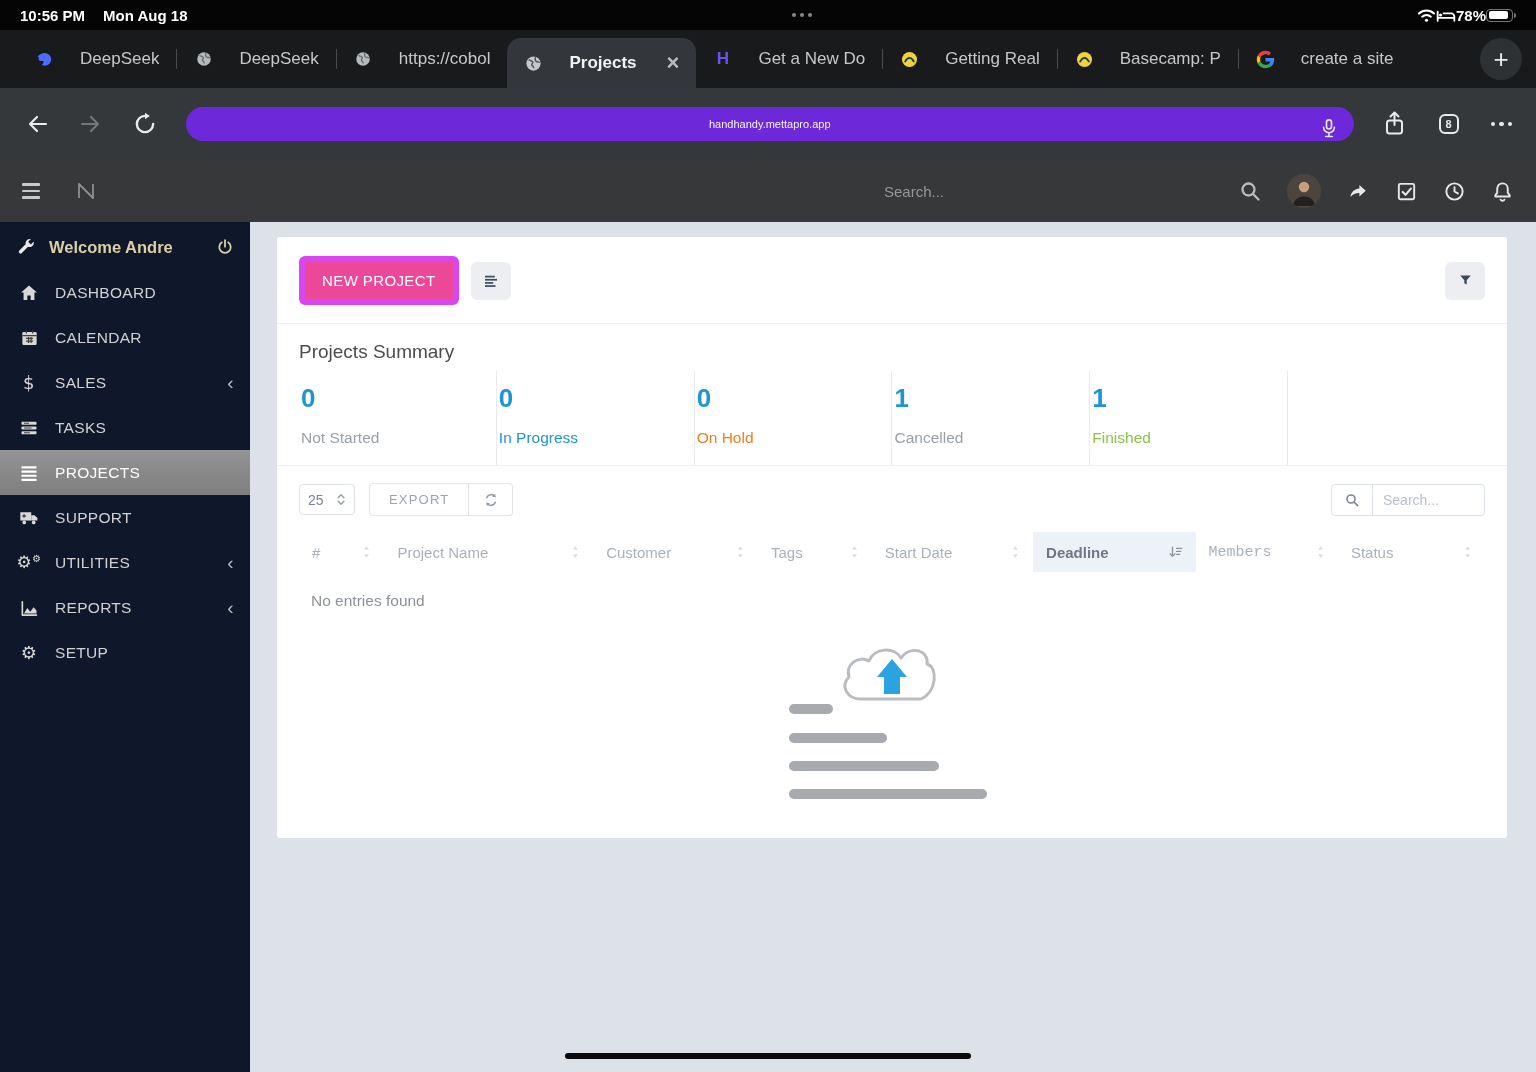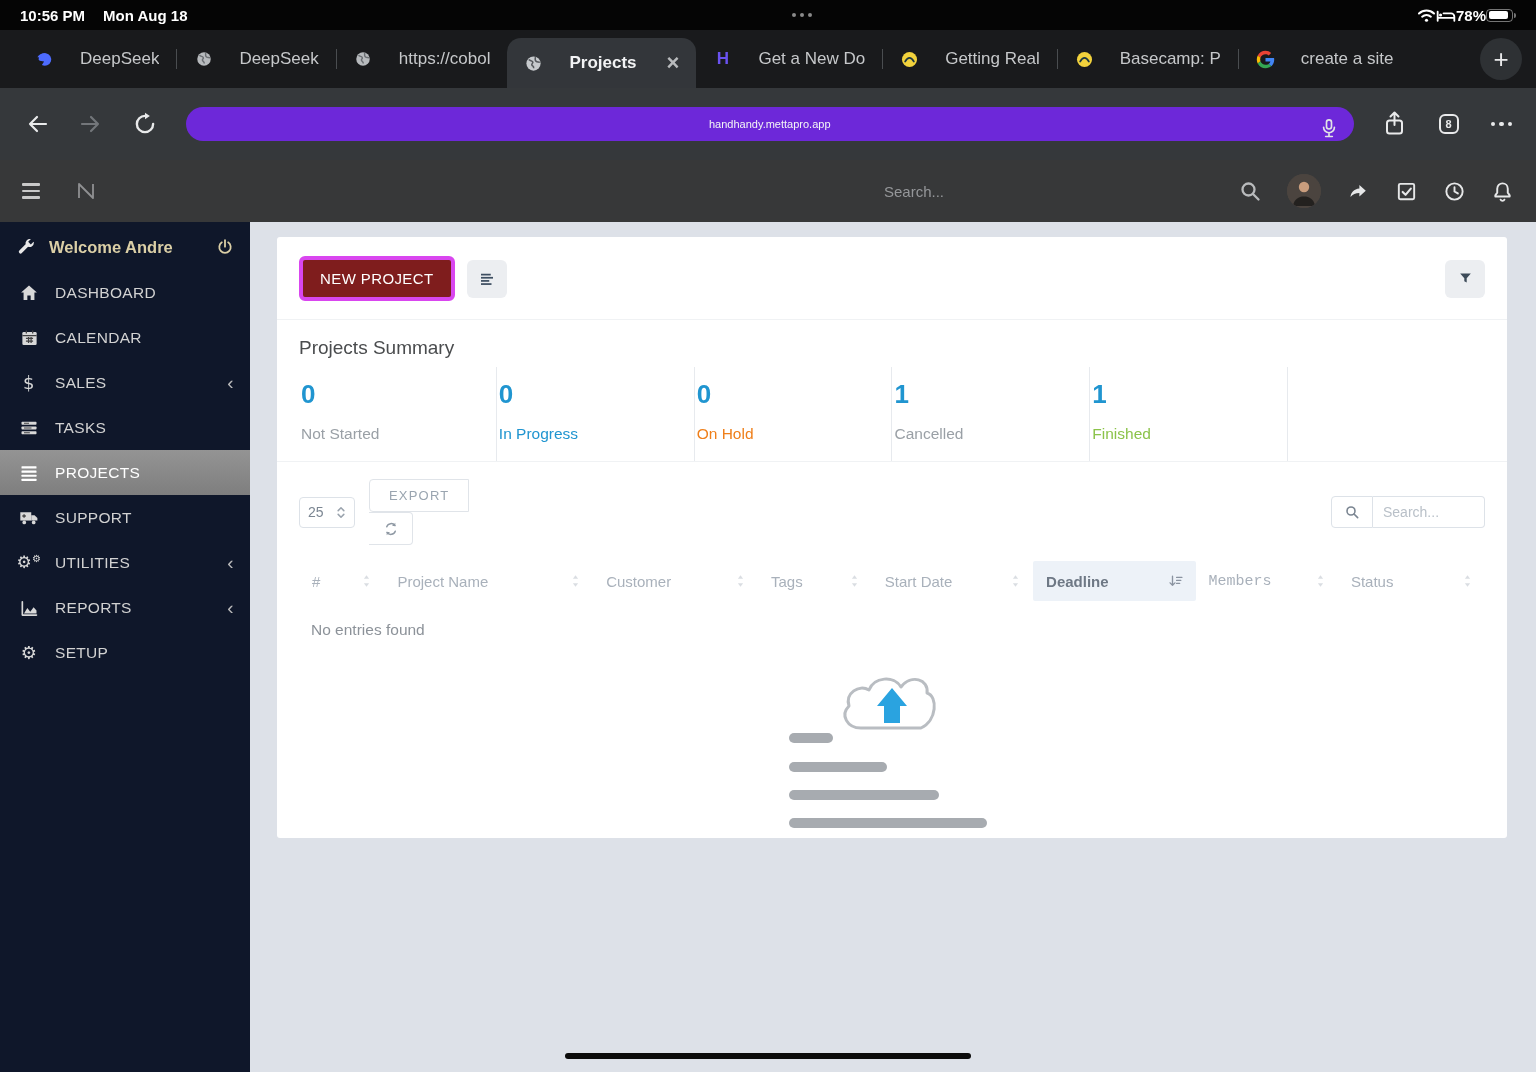--- a/index.html
+++ b/index.html
@@ -60,35 +60,35 @@
   .welcome-row .w-label{flex:1;}
   .welcome-row .pwr{color:#dbcfa6;display:flex;}
   .side-item{display:flex;align-items:center;height:45px;padding:0 16px;font-size:15.5px;letter-spacing:.3px;color:#d2d2d2;}
   .side-item .s-ic{width:26px;display:inline-flex;justify-content:center;margin-right:13px;color:#d8d8d8;font-family:"DejaVu Sans",sans-serif;}
   .side-item .chev{margin-left:auto;color:#bdbdbd;font-size:19px;line-height:0;}
   .side-item.active{background:linear-gradient(#949494,#7e7e7e);color:#fff;}
   .side-item.active .s-ic{color:#fff;}
   
   .card{position:absolute;left:27px;top:15px;right:29px;height:601px;background:#fff;border-radius:3px;}
   .card-toolbar{display:flex;align-items:center;padding:19px 22px 18px;}
-  .btn-new{background:#7f1d1d;color:#fff;font-size:15px;letter-spacing:.4px;padding:10px 17px;border-radius:6px;border:4px solid #d946ef;}
+  .btn-new{background:#ec4899;color:#fff;font-size:15px;letter-spacing:.4px;padding:10px 17px;border-radius:6px;border:6px solid #d946ef;}
   .btn-sq{width:40px;height:38px;background:#eceef1;border-radius:6px;display:flex;align-items:center;justify-content:center;color:#3d4e61;margin-left:12px;}
   .btn-filter{margin-left:auto;width:40px;height:38px;background:#eceef1;border-radius:6px;display:flex;align-items:center;justify-content:center;color:#3d4b59;}
   .hline{border-top:1px solid #f0f2f4;}
   .summary-wrap{padding:17px 22px 0;}
   .summary-title{font-size:19px;color:#4a4c4e;font-weight:400;}
   .stats-row{display:flex;margin-top:8px;}
   .stat{flex:1;padding:12px 0 18px 2px;border-right:1px solid #e7eaee;}
   .stat:last-child{border-right:none;}
   .stat-num{font-size:26px;font-weight:700;color:#2095d0;}
   .stat-label{font-size:15.5px;margin-top:15px;}
   .lbl-gray{color:#9aa0a6;} .lbl-blue{color:#2095d0;} .lbl-orange{color:#ef7f1a;} .lbl-green{color:#8bc34a;}
   .controls-row{display:flex;align-items:center;padding:17px 22px 12px;border-top:1px solid #f0f2f4;margin-top:0;}
   .page-size{width:56px;height:31px;border:1px solid #dde2e8;border-radius:4px;display:flex;align-items:center;justify-content:space-between;padding:0 8px;color:#7b8692;font-size:14px;}
-  .grp{display:flex;margin-left:14px;flex-direction:column;}
+  .grp{display:flex;margin-left:14px;}
   .btn-export{height:33px;padding:0 19px;border:1px solid #e0e4e9;border-radius:4px 0 0 4px;color:#9aa5b0;font-size:13px;letter-spacing:1.2px;display:flex;align-items:center;background:#fff;}
   .btn-refresh{height:33px;width:44px;border:1px solid #e0e4e9;border-left:none;border-radius:0 4px 4px 0;display:flex;align-items:center;justify-content:center;color:#8f99a4;background:#fff;}
   .search-grp{margin-left:auto;display:flex;}
   .btn-searchsm{width:42px;height:32px;border:1px solid #dde2e8;border-radius:4px 0 0 4px;display:flex;align-items:center;justify-content:center;color:#7b8692;background:#fff;}
   .tbl-search{width:112px;height:32px;border:1px solid #dde2e8;border-left:none;border-radius:0 4px 4px 0;padding:0 10px;font-size:14px;color:#555;outline:none;}
   .tbl-search::placeholder{color:#b9c0c8;}
   .thead{display:flex;margin:4px 22px 0;}
   .th{display:flex;align-items:center;justify-content:space-between;height:40px;padding:0 13px;color:#a9b1bb;font-size:15px;}
   .th .sort{opacity:.45;color:#aeb6c0;display:flex;}
   .th.active{background:#edf2f8;color:#6e7885;font-weight:700;border-radius:2px;}

